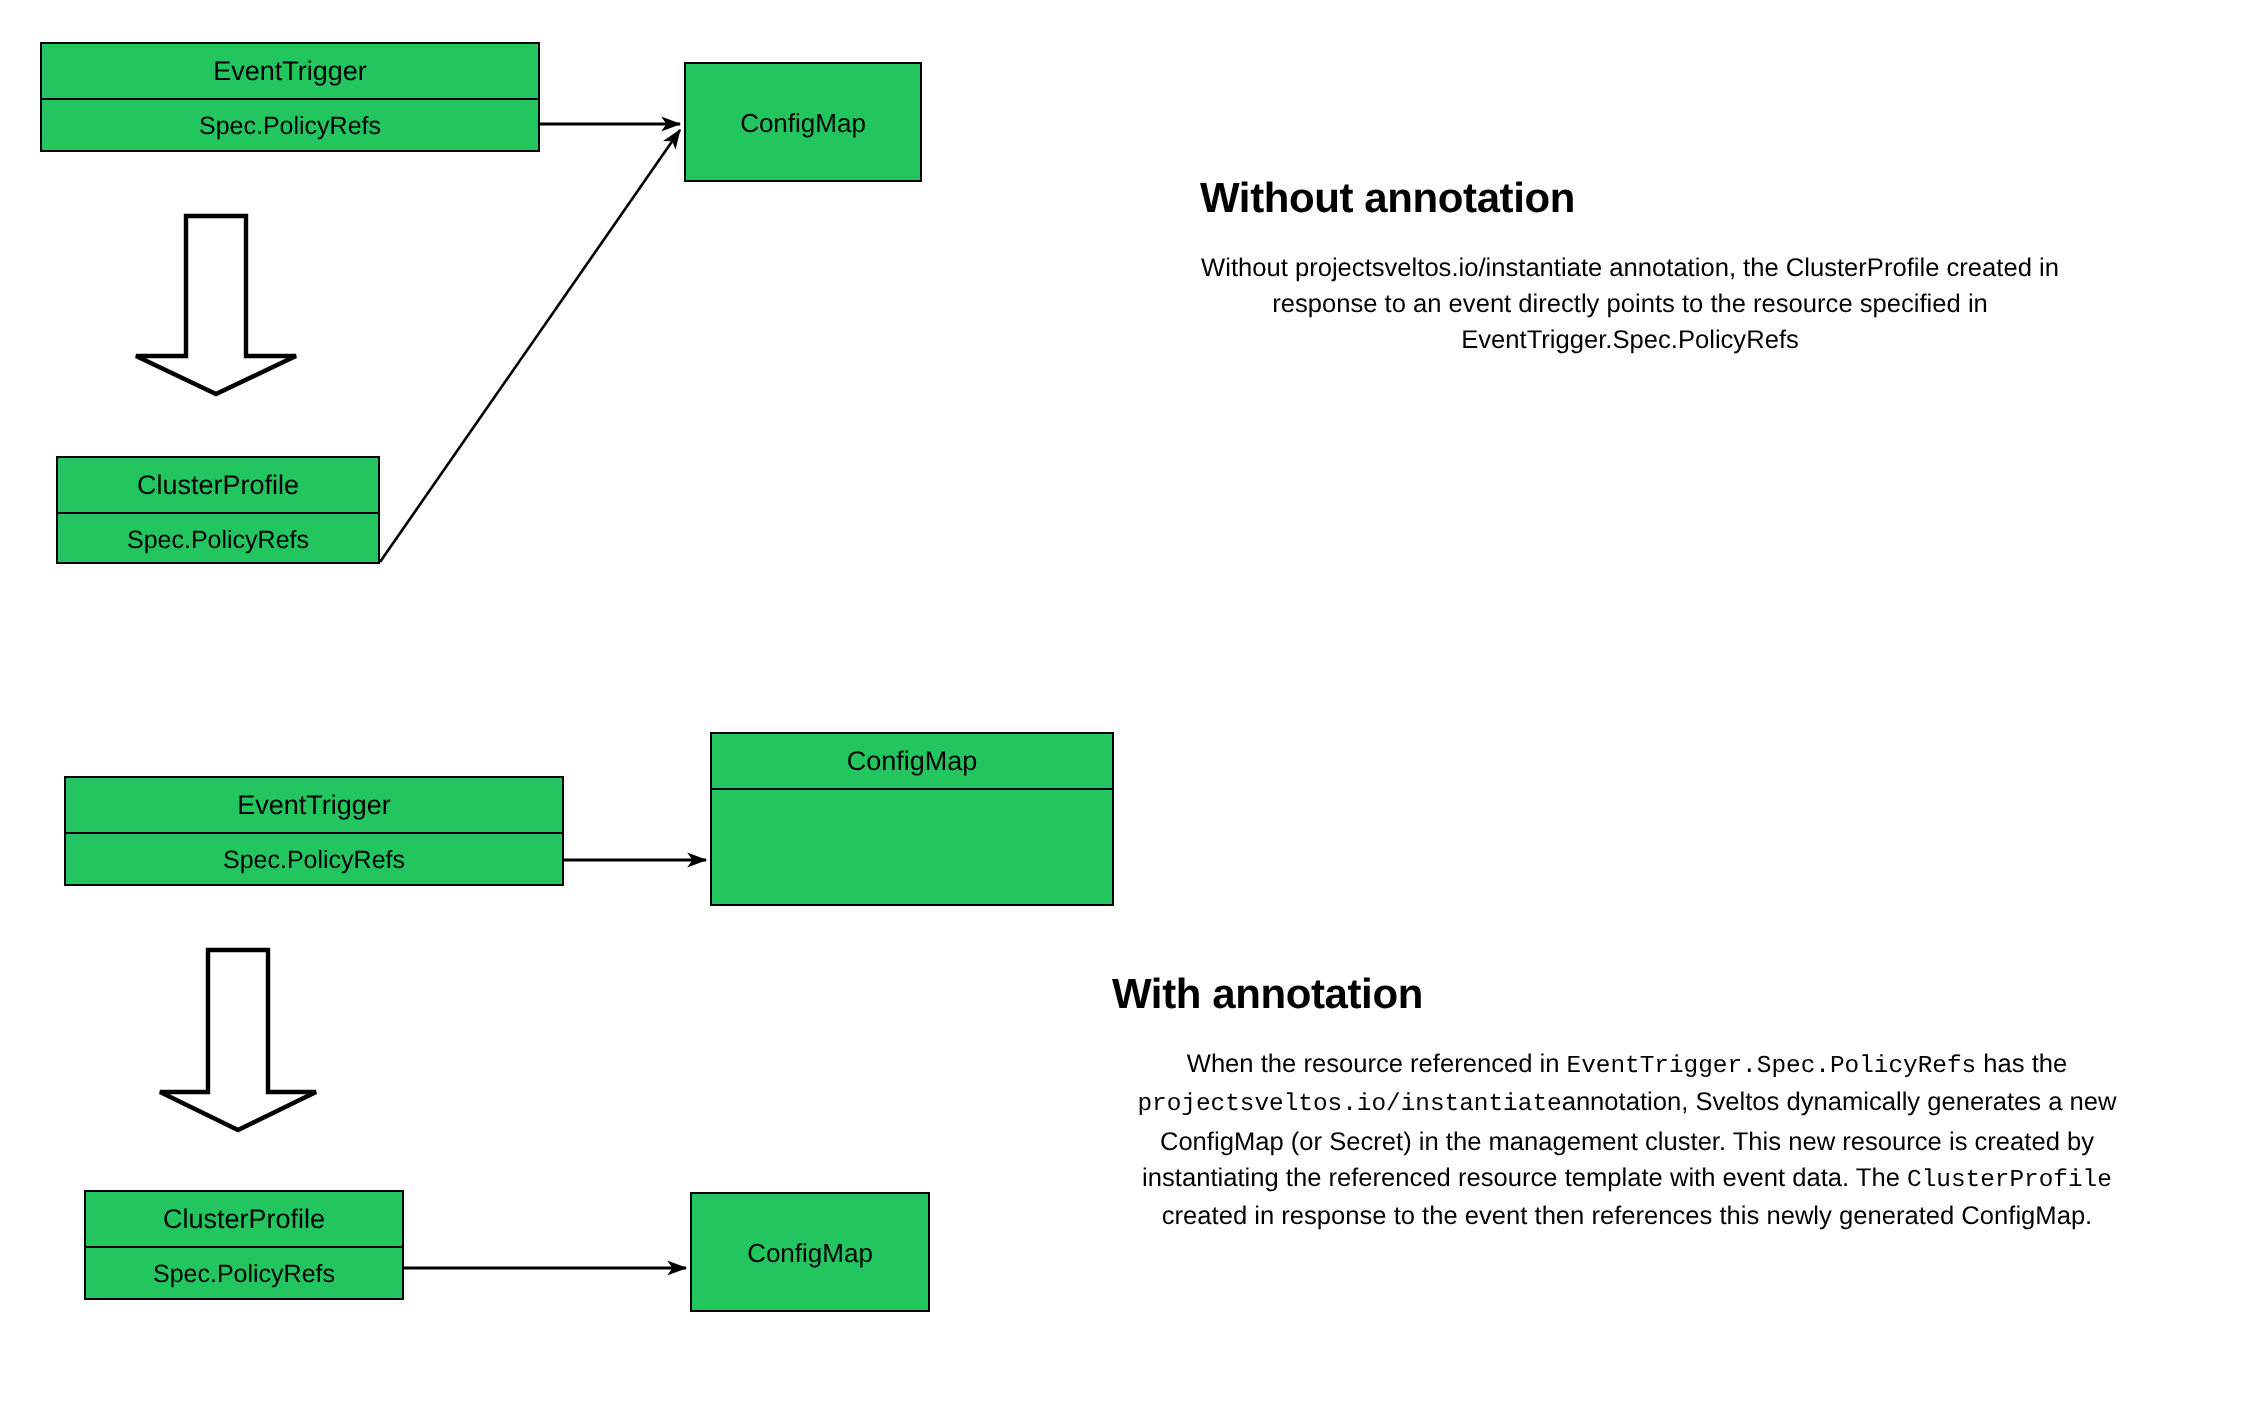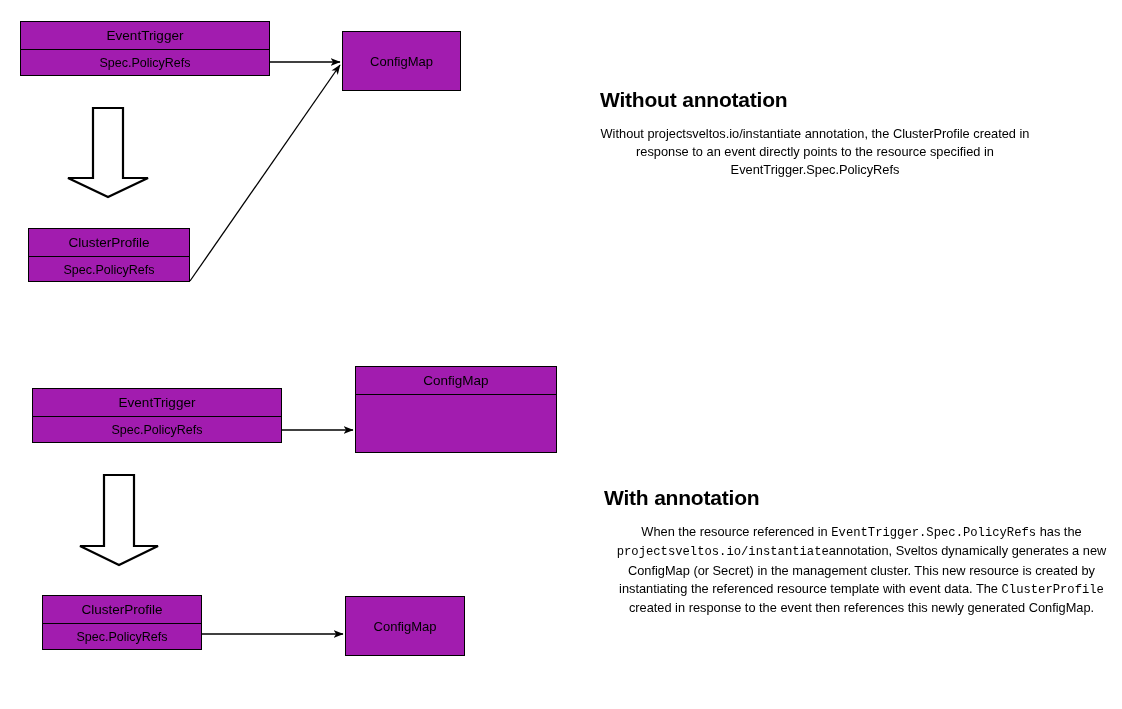--- a/index.html
+++ b/index.html
@@ -15,21 +15,21 @@
     font-family: "Liberation Sans", sans-serif;
     color: #000000;
     -webkit-font-smoothing: antialiased;
   }
 
   
   .box {
     position: absolute;
     box-sizing: border-box;
     border: 1.6px solid #000000;
-    background: #a21caf;
+    background: #22c55e;
   }
   .box-title {
     box-sizing: border-box;
     width: 100%;
     text-align: center;
     font-size: 13.5px;
     line-height: 1;
     padding: 7px 4px 6px 4px;
     border-bottom: 1.6px solid #000000;
     white-space: nowrap;
@@ -140,16 +140,16 @@
   <path d="M104,475 L134,475 L134,546 L158,546 L119,565 L80,546 L104,546 Z" stroke="#000000" stroke-width="2.2" fill="#ffffff" stroke-linejoin="miter"></path>
 
   <path d="M202,634 L343,634" stroke="#000000" stroke-width="1.5" fill="none" marker-end="url(#ah)"></path>
 </svg>
 
 <div class="text-block" style="left:600px; top:88px; width:430px;">
   <h2 class="heading">Without annotation</h2>
   <p class="para">Without projectsveltos.io/instantiate annotation, the ClusterProfile created in response to an event directly points to the resource specified in EventTrigger.Spec.PolicyRefs</p>
 </div>
 
-<div class="text-block" style="left:604px; top:486px; width:515px;">
+<div class="text-block" style="left:556px; top:486px; width:515px;">
   <h2 class="heading">With annotation</h2>
   <p class="para">When the resource referenced in <code>EventTrigger.Spec.PolicyRefs</code> has the <code>projectsveltos.io/instantiate</code>annotation, Sveltos dynamically generates a new ConfigMap (or Secret) in the management cluster. This new resource is created by instantiating the referenced resource template with event data. The <code>ClusterProfile</code> created in response to the event then references this newly generated ConfigMap.</p>
 </div>
 
 </body></html>

